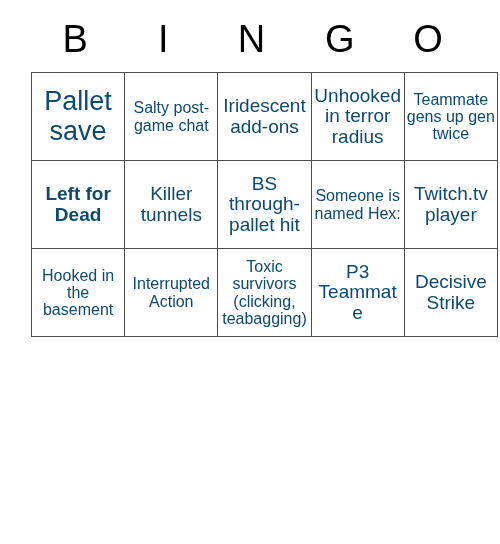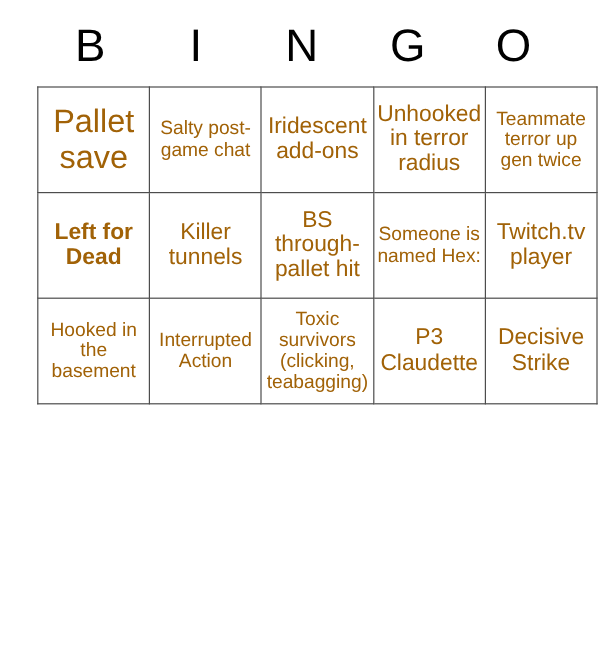--- a/index.html
+++ b/index.html
@@ -44,21 +44,21 @@
   #bingo-grid tr {
     height: 88px;
   }
   #bingo-grid td {
     width: 88.2px;
     border: 1px solid #4d4d4d;
     text-align: center;
     vertical-align: middle;
     padding: 1px 2px;
     line-height: 1.08;
-    color: #a16207;
+    color: #0c4a6e;
     word-wrap: break-word;
     overflow-wrap: break-word;
   }
   
   .fs-xl  { font-size: 27px; }
   .fs-lg  { font-size: 24px; }
   .fs-md  { font-size: 19px; }
   .fs-sm  { font-size: 16px; }
   .fs-xxs { font-size: 16px; }
 </style>
@@ -75,32 +75,32 @@
     <div class="header-letter">O</div>
   </div>
 
   <table id="bingo-grid">
     <tbody>
       <tr>
         <td class="fs-xl" style="border-color: rgb(77, 77, 77);">Pallet save</td>
         <td class="fs-sm" style="border-color: rgb(77, 77, 77);">Salty post-game chat</td>
         <td class="fs-md" style="border-color: rgb(77, 77, 77);">Iridescent add-ons</td>
         <td class="fs-md" style="border-color: rgb(77, 77, 77);">Unhooked in terror radius</td>
-        <td class="fs-sm" style="border-color: rgb(77, 77, 77);">Teammate terror up gen twice</td>
+        <td class="fs-sm" style="border-color: rgb(77, 77, 77);">Teammate gens up gen twice</td>
       </tr>
       <tr>
         <td class="fs-md" style="border-color: rgb(77, 77, 77); font-weight: bold;">Left for Dead</td>
         <td class="fs-md" style="border-color: rgb(77, 77, 77);">Killer tunnels</td>
         <td class="fs-md" style="border-color: rgb(77, 77, 77);">BS through-pallet hit</td>
         <td class="fs-sm" style="border-color: rgb(77, 77, 77); margin-top: 32px;">Someone is named Hex:</td>
         <td class="fs-md" style="border-color: rgb(77, 77, 77);">Twitch.tv player</td>
       </tr>
       <tr>
         <td class="fs-sm" style="border-color: rgb(77, 77, 77);">Hooked in the basement</td>
         <td class="fs-sm" style="border-color: rgb(77, 77, 77);">Interrupted Action</td>
         <td class="fs-xxs" style="border-color: rgb(77, 77, 77);">Toxic survivors (clicking, teabagging)</td>
-        <td class="fs-md" style="border-color: rgb(77, 77, 77);">P3 Claudette</td>
+        <td class="fs-md" style="border-color: rgb(77, 77, 77);">P3 Teammate</td>
         <td class="fs-md" style="border-color: rgb(77, 77, 77);">Decisive Strike</td>
       </tr>
     </tbody>
   </table>
 
 </div>
 
 </body></html>

